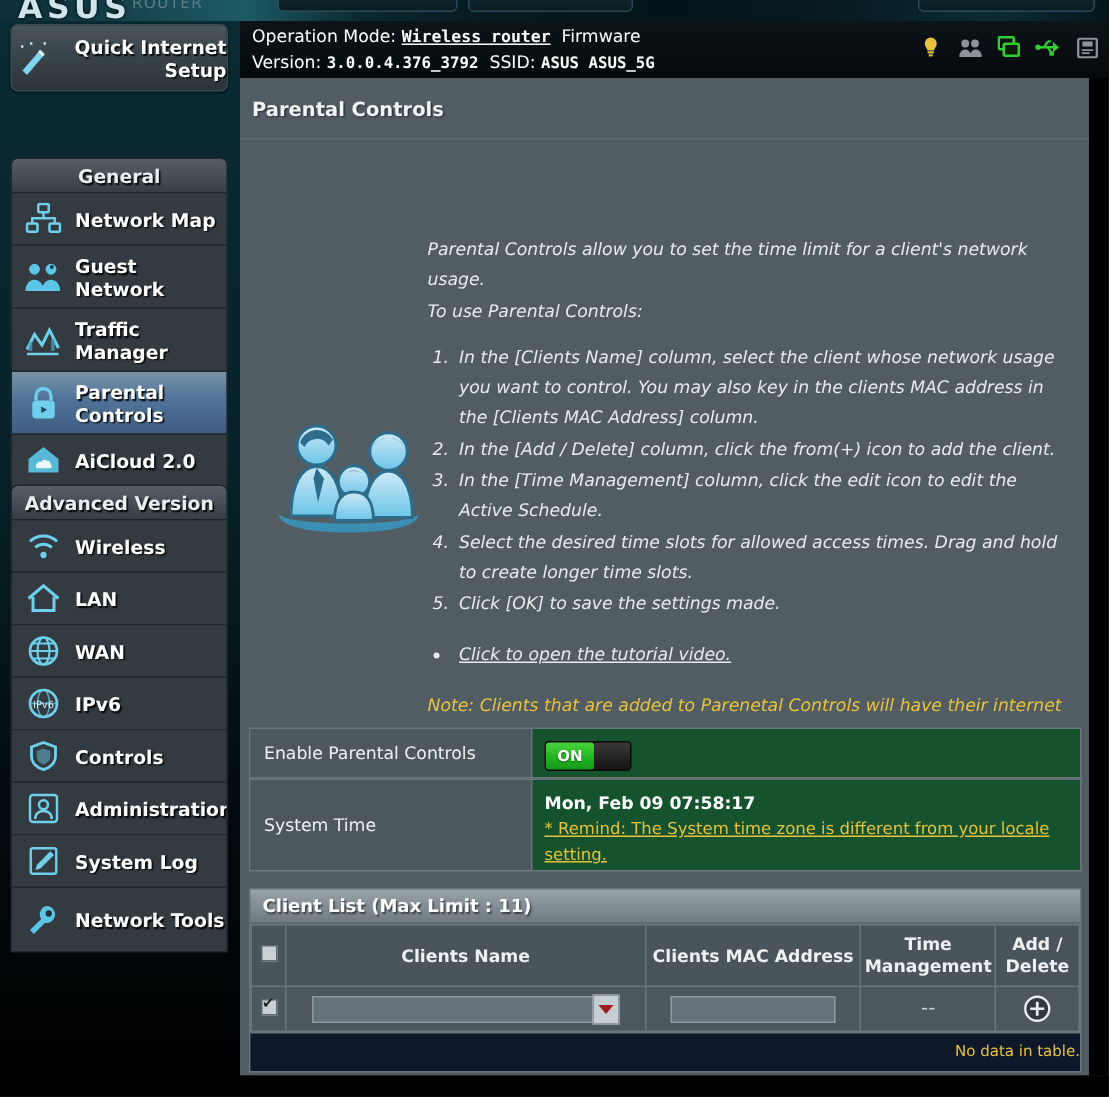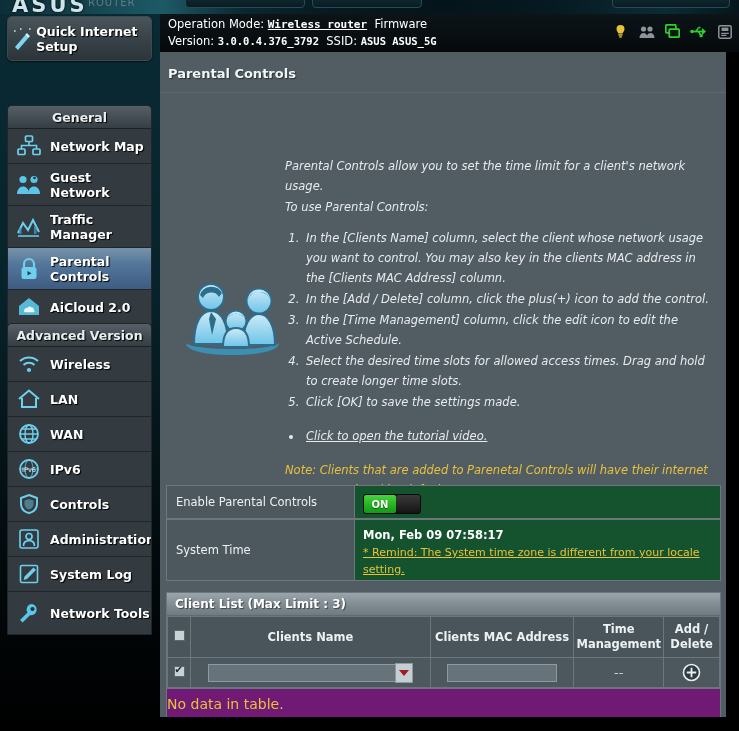--- a/index.html
+++ b/index.html
@@ -48,20 +48,21 @@
     width: 160px; height: 717px;
     background: linear-gradient(180deg,#0a2b34 0%, #07222a 40%, #030a0d 75%, #000 100%);
   }
   .qis {
     position: absolute; left: 7px; top: 2px;
     width: 145px; height: 45px;
     border: 1px solid #3d4a50; border-radius: 5px;
     background: linear-gradient(180deg,#4a545a 0%, #3a454b 45%, #2b3439 100%);
     display: flex; align-items: center;
     box-shadow: 0 1px 2px rgba(0,0,0,.6);
+    text-align: right;
   }
   .qis .ico { width: 36px; display:flex; align-items:center; justify-content:center; }
   .qis .lbl {
     color: #fff; font-size: 12.5px; font-weight: bold; line-height: 15px;
     text-shadow: 1px 1px 1px #000;
   }
 
   .navgroup {
     position: absolute; left: 7px; width: 145px;
     background: #2b3338;
@@ -265,22 +266,22 @@
   }
   .macbox {
     width: 110px; height: 18px; background: #67737a;
     border: 1px solid #8e9aa1; display: block; margin: 0 auto;
   }
   .dash { color: #c7d0d4; font-size: 13px; }
   .plusbtn {
     width: 19px; height: 19px; margin: 0 auto; display: block; cursor: pointer;
   }
   .nodata {
-    color: #e8c23c; font-size: 14px; text-align: left;
-    padding: 7px 0; background: #701a75;
+    color: #e8c23c; font-size: 10px; text-align: right;
+    padding: 7px 0; background: #0f172a;
     border-top: 1px solid #6b777d;
   }
   .bottomblack {
     position: absolute; left: 160px; top: 717px; width: 579px; height: 14px;
     background: #000;
   }
   .rightstrip {
     position: absolute; left: 726px; top: 52px; width: 13px; height: 665px;
     background: #000;
   }
@@ -549,21 +550,21 @@
             <path d="M46 40 a10.5 10.5 0 0 1 20 0 c-2-5-5-7-10-7 c-5 0-8 2-10 7 Z" fill="#2d6d8c"></path>
             <path d="M43 66 C43 53 48 47 56 47 C64 47 69 53 69 66 Z" fill="url(#fg)" stroke="#2d6d8c" stroke-width="2"></path>
           </svg>
         </div>
 
         <div class="intro-text">
           <p>Parental Controls allow you to set the time limit for a client's network usage.</p>
           <p>To use Parental Controls:</p>
           <ol>
             <li>In the [Clients Name] column, select the client whose network usage you want to control. You may also key in the clients MAC address in the [Clients MAC Address] column.</li>
-            <li>In the [Add / Delete] column, click the plus(+) icon to add the control.</li>
+            <li>In the [Add / Delete] column, click the from(+) icon to add the client.</li>
             <li>In the [Time Management] column, click the edit icon to edit the Active Schedule.</li>
             <li>Select the desired time slots for allowed access times. Drag and hold to create longer time slots.</li>
             <li>Click [OK] to save the settings made.</li>
           </ol>
           <ul>
             <li>
               <a class="tut" href="#">Click to open the tutorial video.</a>
             </li>
           </ul>
           <div class="note">Note: Clients that are added to Parenetal Controls will have their internet access restricted by default.</div>
@@ -582,21 +583,21 @@
 
       <div class="setrow row-time">
         <div class="cellL">System Time</div>
         <div class="cellR">
           <div class="systime">Mon, Feb 09  07:58:17</div>
           <a class="remind" href="#">* Remind: The System time zone is different from your locale setting.</a>
         </div>
       </div>
 
       <div class="clientlist">
-        <div class="cl-head">Client List (Max Limit : 3)</div>
+        <div class="cl-head">Client List (Max Limit : 11)</div>
         <table class="ct">
           <thead>
             <tr>
               <th class="th-chk">
                 <span class="chk"></span>
               </th>
               <th class="th-name">Clients Name</th>
               <th class="th-mac">Clients MAC Address</th>
               <th class="th-tm">Time Management</th>
               <th class="th-ad">Add / Delete</th>

